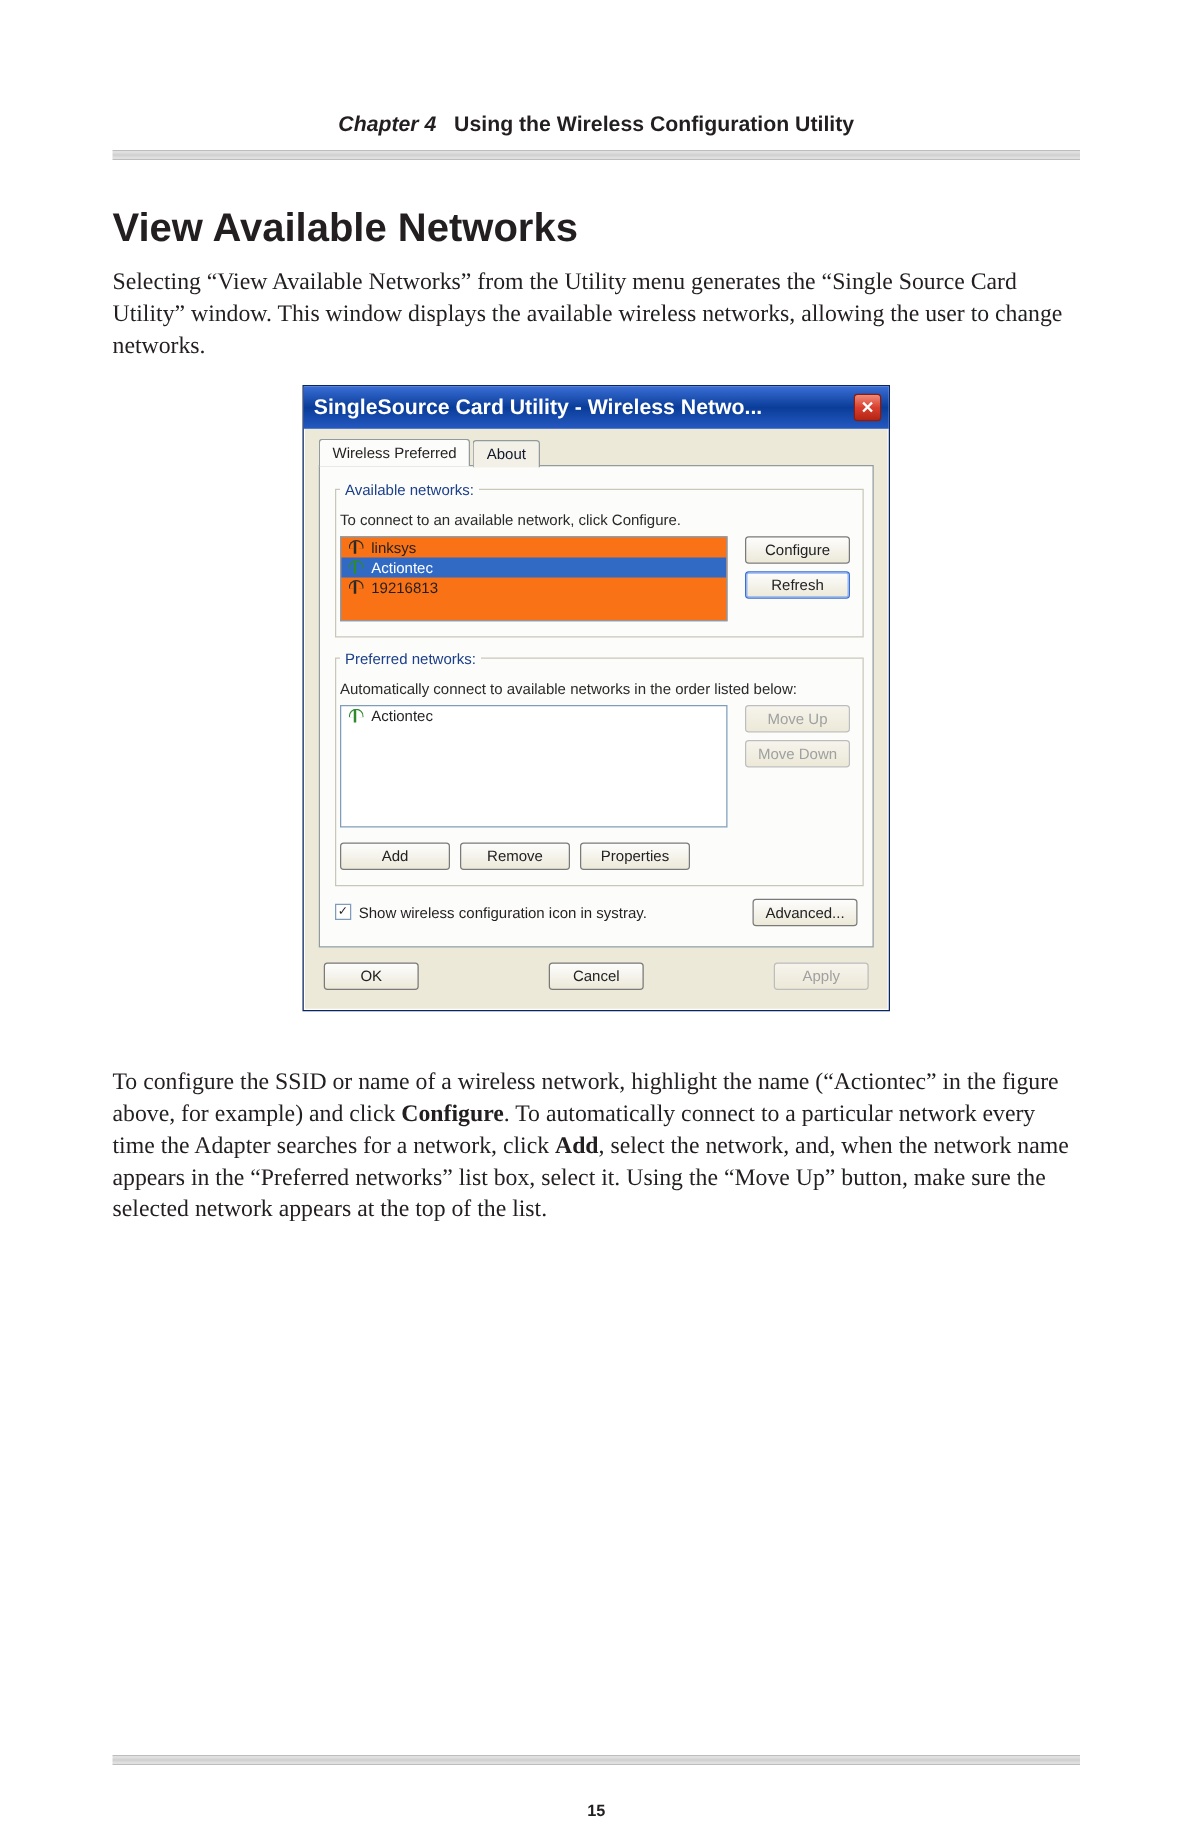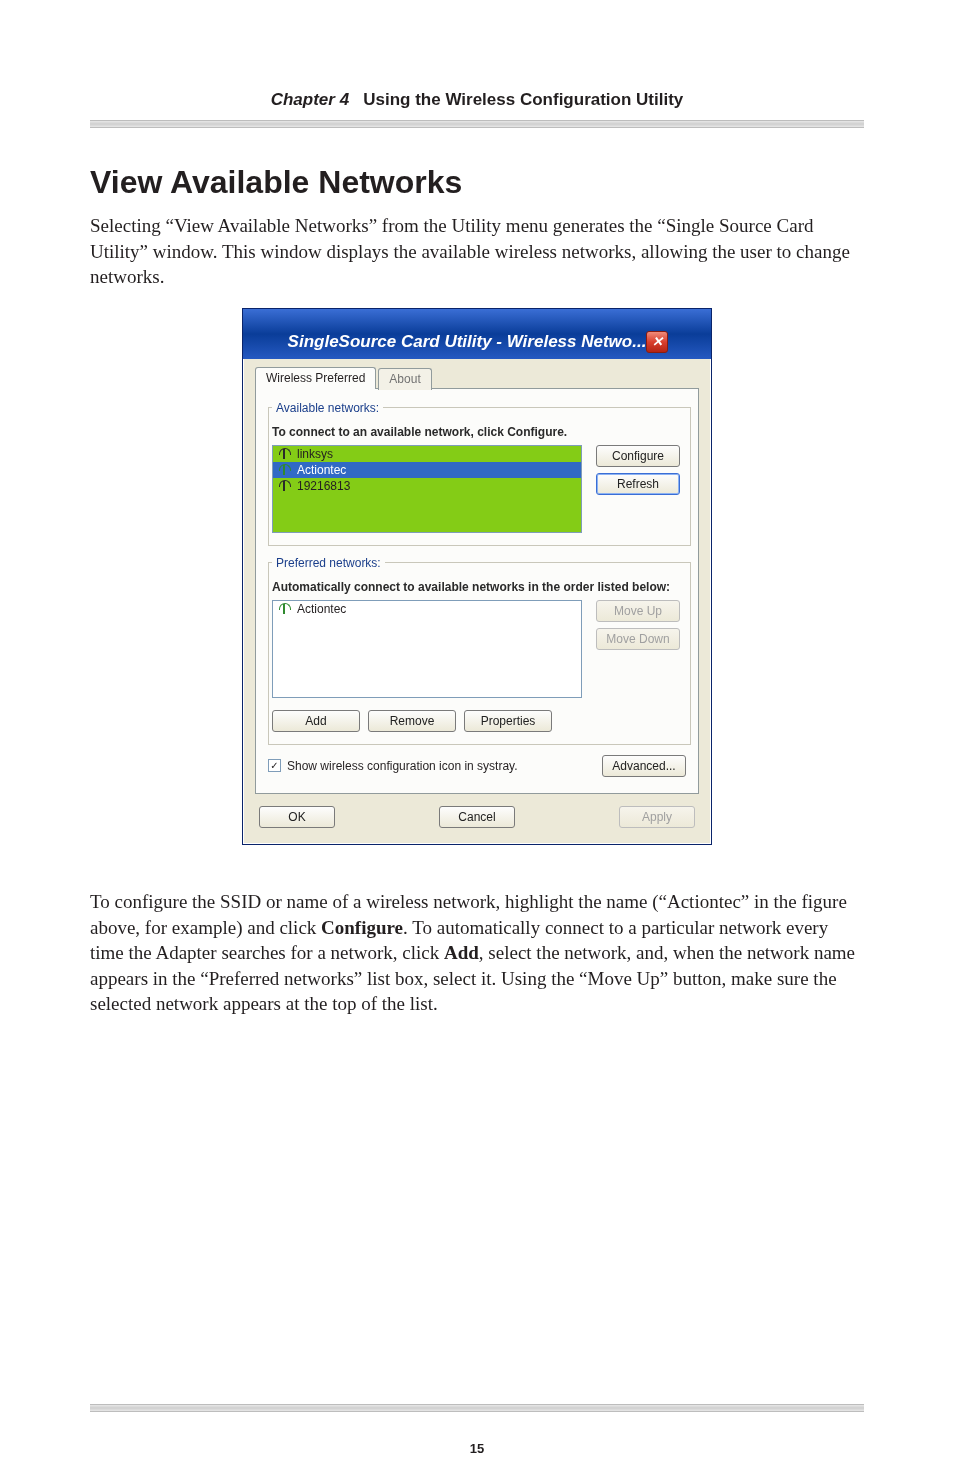--- a/index.html
+++ b/index.html
@@ -55,25 +55,24 @@
     font-family: Tahoma, "Segoe UI", Arial, sans-serif;
     font-size: 12px;
     background: #ece9d8;
     box-shadow: 0 0 0 1px #fff inset;
   }
   .dlg-title {
     background: linear-gradient(to bottom, #3a6ed5 0%, #0a3d99 50%, #2559c1 100%);
     color: #fff;
     font-weight: 700;
     font-size: 17px;
-    padding: 22px 6px 6px 8px;
+    padding: 6px 6px 6px 8px;
     display: flex;
     align-items: center;
-    justify-content: center;
-    font-style: italic;
+    justify-content: space-between;
   }
   .dlg-close {
     width: 22px; height: 22px;
     background: linear-gradient(to bottom, #f08b7a, #d93f2e 50%, #b32414);
     border: 1px solid #8a1c10;
     border-radius: 3px;
     color: #fff;
     text-align: center;
     line-height: 20px;
     font-weight: 700;
@@ -84,42 +83,42 @@
   .tab {
     border: 1px solid #919b9c;
     border-bottom: none;
     background: #ece9d8;
     padding: 3px 10px 4px 10px;
     font-size: 12px;
     border-top-left-radius: 3px;
     border-top-right-radius: 3px;
     position: relative;
   }
-  .tab.inactive { background: #f3f1e7; color: #737373; top: 1px; }
+  .tab.inactive { background: #f3f1e7; color: #0f172a; top: 1px; }
   .tab.active { background: #fcfcfa; z-index: 2; }
   .tab-panel {
     border: 1px solid #919b9c;
     background: #fcfcfa;
     padding: 12px 12px 16px 12px;
   }
   fieldset.group {
     border: 1px solid #c9c7ba;
     padding: 8px 10px 12px 3px;
     margin: 0 0 10px 0;
   }
   fieldset.group legend {
     padding: 0 4px;
     color: #1b3f8b;
     font-size: 12px;
   }
-  .group-hint { color: #2a2a2a; font-size: 12px; margin: 2px 0 6px 0; font-weight: bold; }
+  .group-hint { color: #2a2a2a; font-size: 12px; margin: 2px 0 6px 0; }
   .list-box {
     border: 1px solid #7f9db9;
-    background: #84cc16;
-    height: 88px;
+    background: #f97316;
+    height: 68px;
     overflow: hidden;
     width: 310px;
     display: inline-block;
     vertical-align: top;
   }
   .list-row {
     display: flex; align-items: center;
     gap: 6px;
     padding: 1px 4px;
     font-size: 12px;

